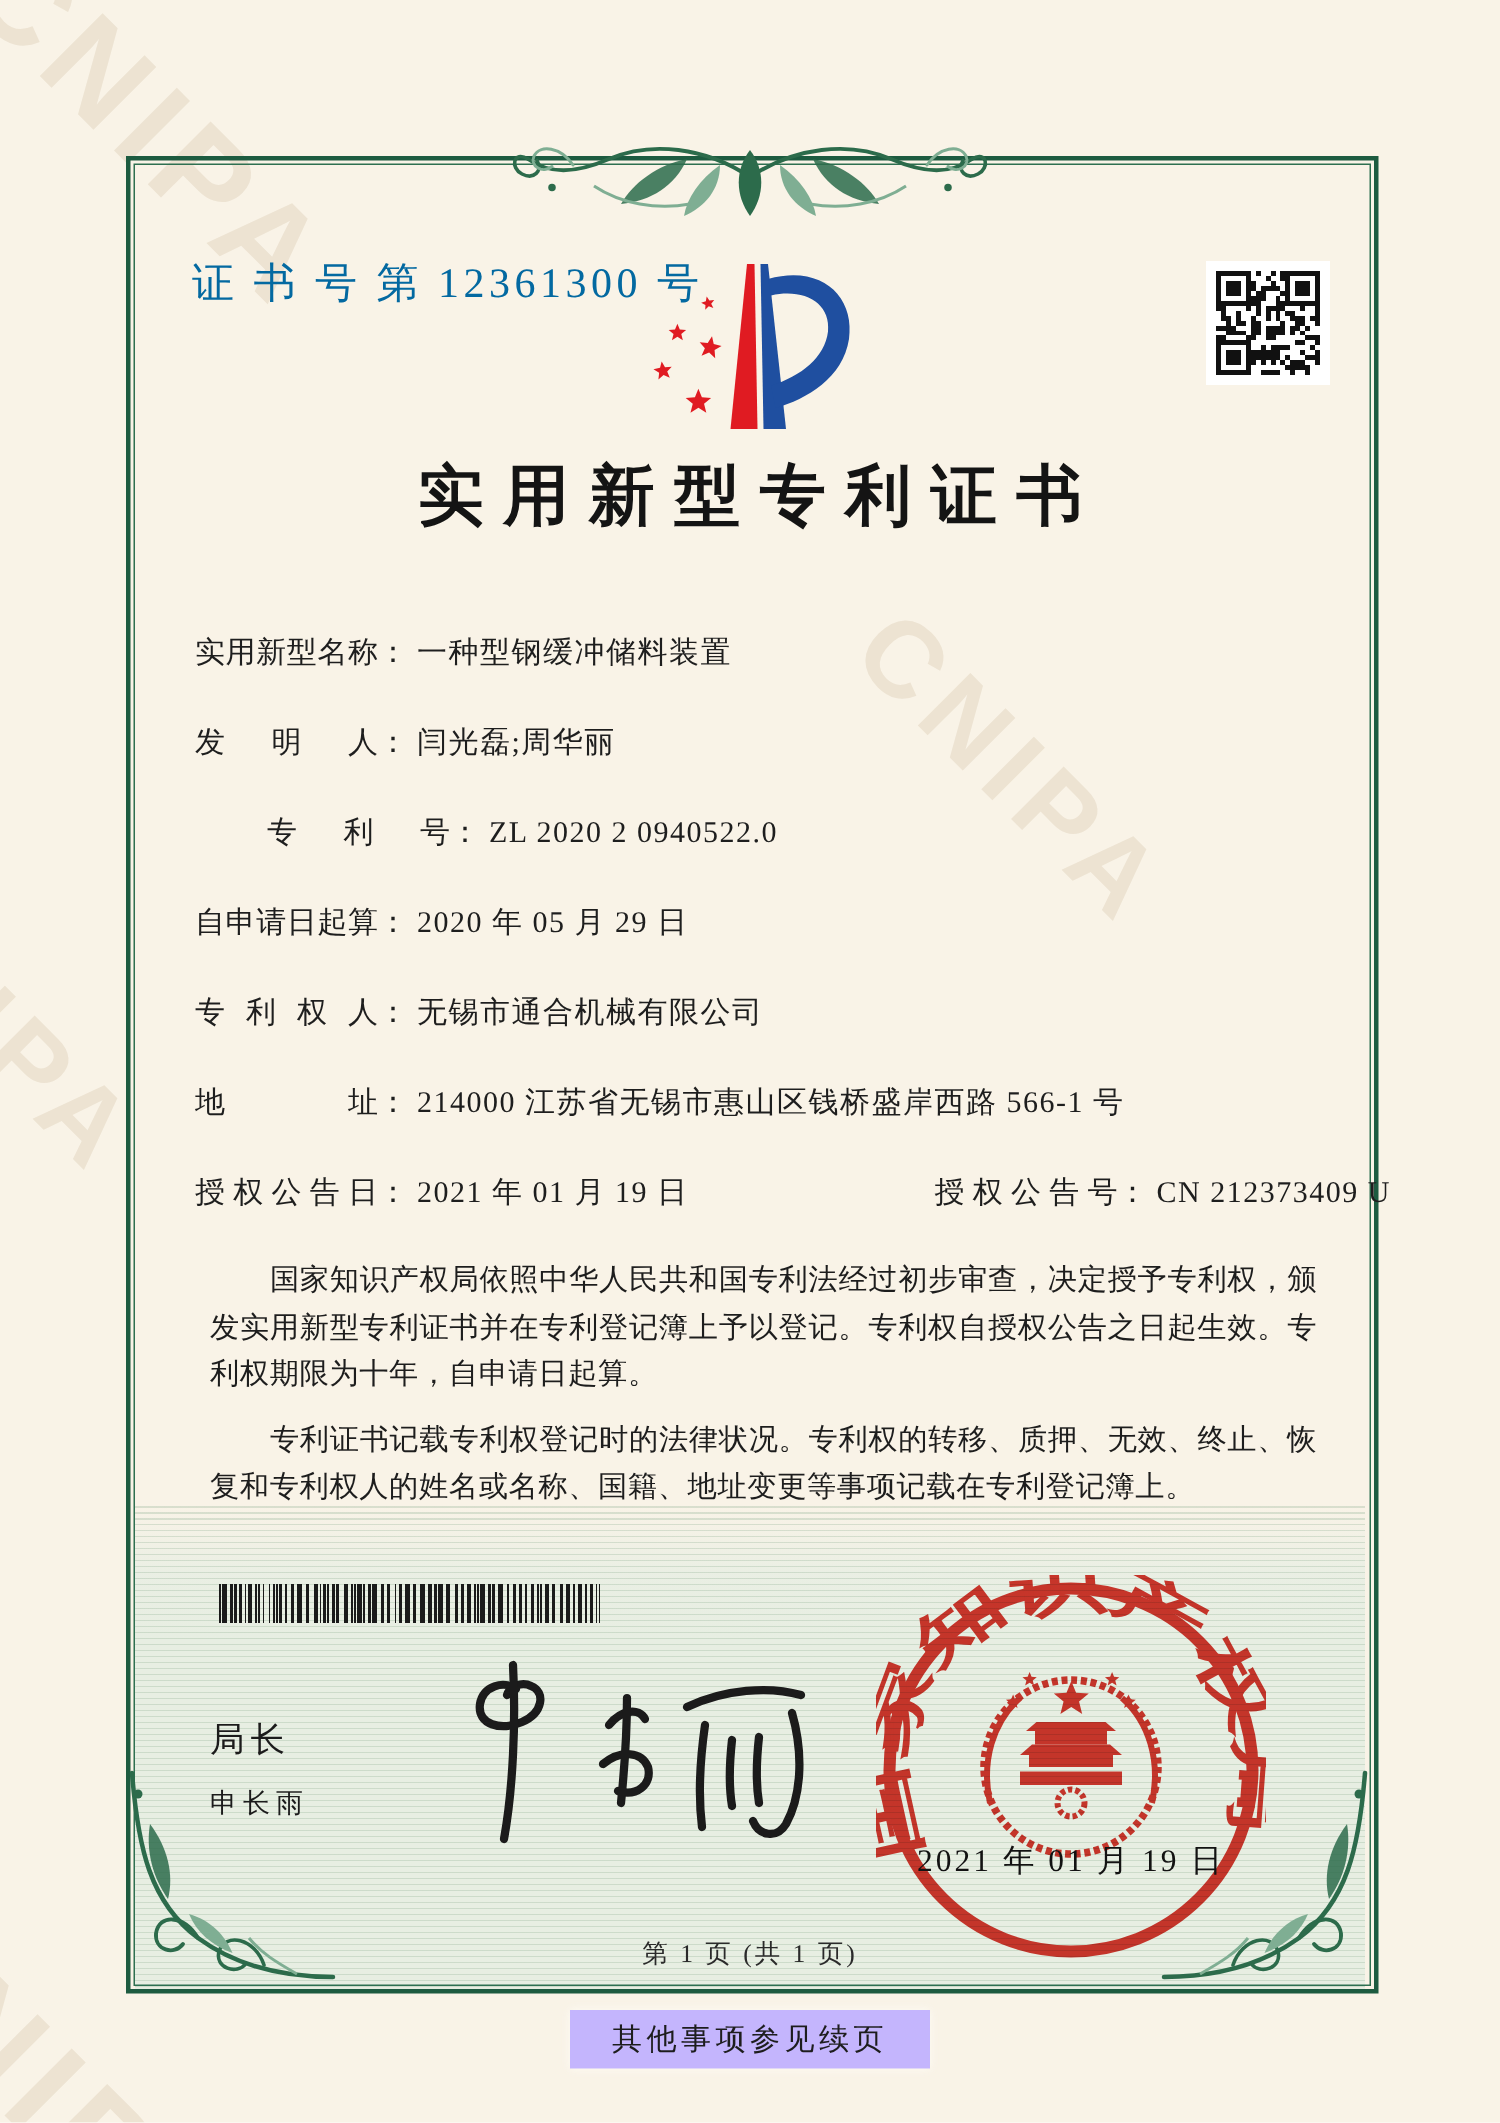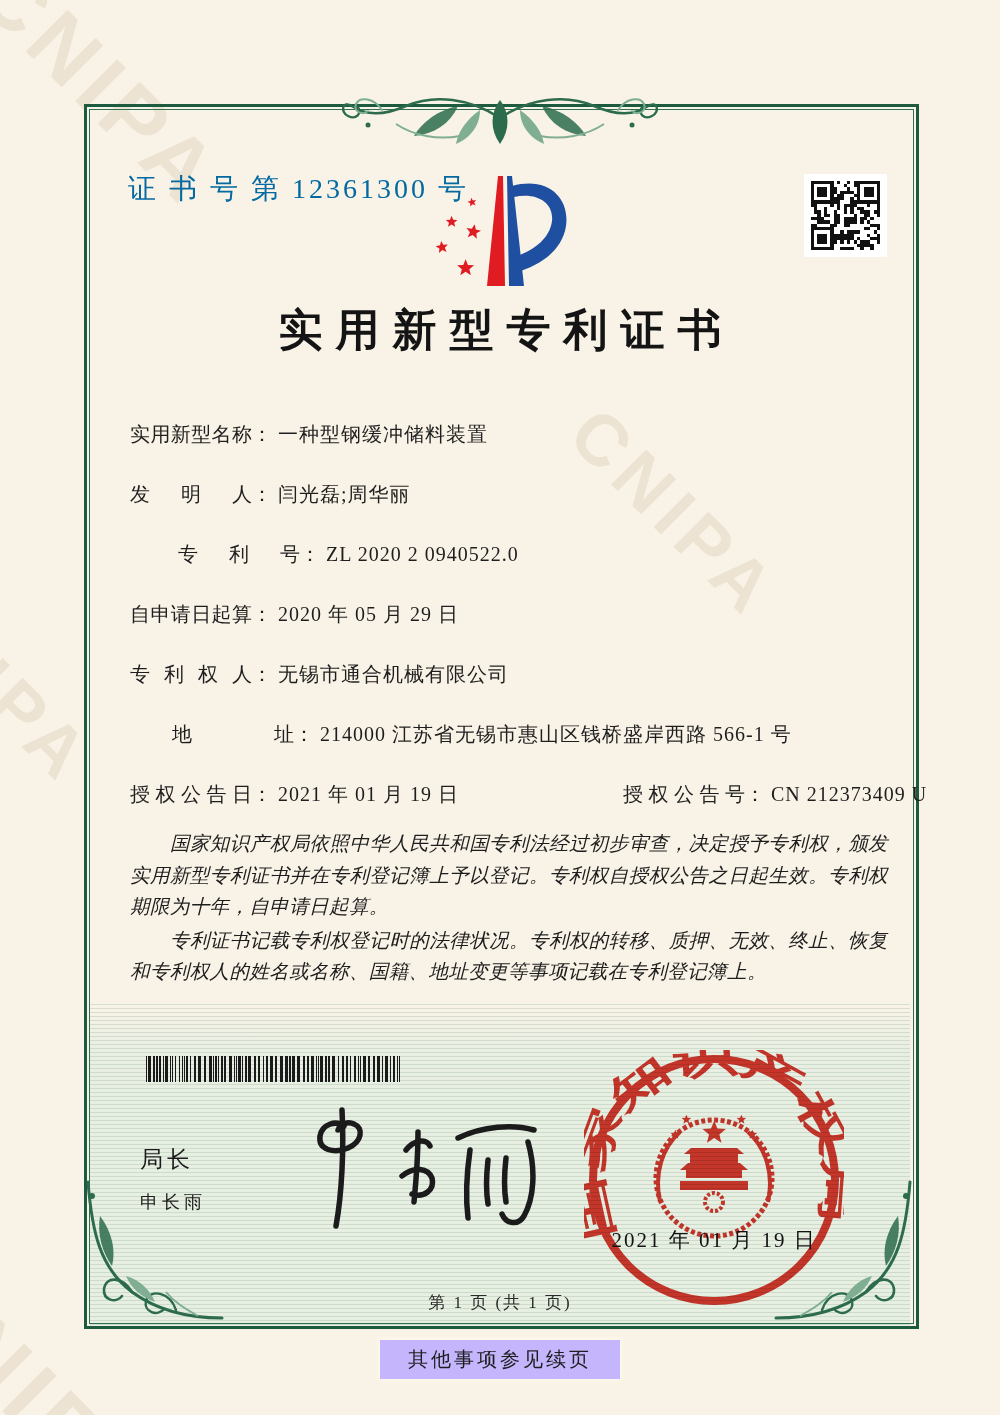--- a/index.html
+++ b/index.html
@@ -28,21 +28,21 @@
   .cert-no{position:absolute;left:128px;top:170px;font-size:28px;letter-spacing:3px;color:#0369a1;}
   .title{position:absolute;left:0;top:301px;width:100%;text-align:center;
     font-size:44px;font-weight:bold;letter-spacing:13px;text-indent:13px;color:#141414;}
   .row{position:absolute;left:130px;font-size:20px;color:#1e1e1e;white-space:nowrap;}
   .flabel{display:inline-block;width:122px;text-align:justify;text-align-last:justify;}
   .colon{display:inline-block;margin-right:6px;}
   .fvalue{letter-spacing:1px;text-align:center;}
   .grant2{position:absolute;left:493px;top:0;white-space:nowrap;}
   .paras{position:absolute;left:128px;top:826px;width:762px;font-size:19.5px;
     line-height:31.5px;color:#1d1d1d;text-align:justify;}
-  .paras p{margin:2px;text-indent:2.05em;letter-spacing:0.4px;font-style:italic;}
+  .paras p{margin:12px;text-indent:2.05em;letter-spacing:0.4px;}
   .sig-title{position:absolute;left:140px;top:1144px;font-size:23px;letter-spacing:4px;color:#1b1b1b;}
   .sig-name{position:absolute;left:140px;top:1190px;font-size:18px;letter-spacing:4px;color:#1b1b1b;}
   .seal-date{position:absolute;left:584px;top:1226px;width:260px;text-align:center;
     font-size:21px;letter-spacing:2px;color:#121212;}
   .page-num{position:absolute;left:0;top:1291px;width:100%;text-align:center;
     font-size:17px;letter-spacing:2px;color:#2a2a2a;}
   .foot-note{position:absolute;left:50%;top:1340px;transform:translateX(-50%);
     background:#c4b5fd;padding:6px 28px;font-size:20px;letter-spacing:3px;color:#1d1d1d;
     box-shadow:0 0 6px rgba(255,253,246,0.9);}
   .abs{position:absolute;}
@@ -283,21 +283,21 @@
   </div>
   <div class="row" style="top:541px;margin-left:48px;">
     <span class="flabel">专利号</span><span class="colon">：</span><span class="fvalue">ZL 2020 2 0940522.0</span>
   </div>
   <div class="row" style="top:601px;">
     <span class="flabel">自申请日起算</span><span class="colon">：</span><span class="fvalue">2020 年 05 月 29 日</span>
   </div>
   <div class="row" style="top:661px;">
     <span class="flabel">专利权人</span><span class="colon">：</span><span class="fvalue">无锡市通合机械有限公司</span>
   </div>
-  <div class="row" style="top:721px;margin-left:42px;">
+  <div class="row" style="top:721px;">
     <span class="flabel">地址</span><span class="colon">：</span><span class="fvalue">214000 江苏省无锡市惠山区钱桥盛岸西路 566-1 号</span>
   </div>
   <div class="row" style="top:781px;width:760px;">
     <span>
       <span class="flabel">授权公告日</span><span class="colon">：</span><span class="fvalue">2021 年 01 月 19 日</span>
     </span>
     <span class="grant2">
       <span class="flabel">授权公告号</span><span class="colon">：</span><span class="fvalue">CN 212373409 U</span>
     </span>
   </div>

